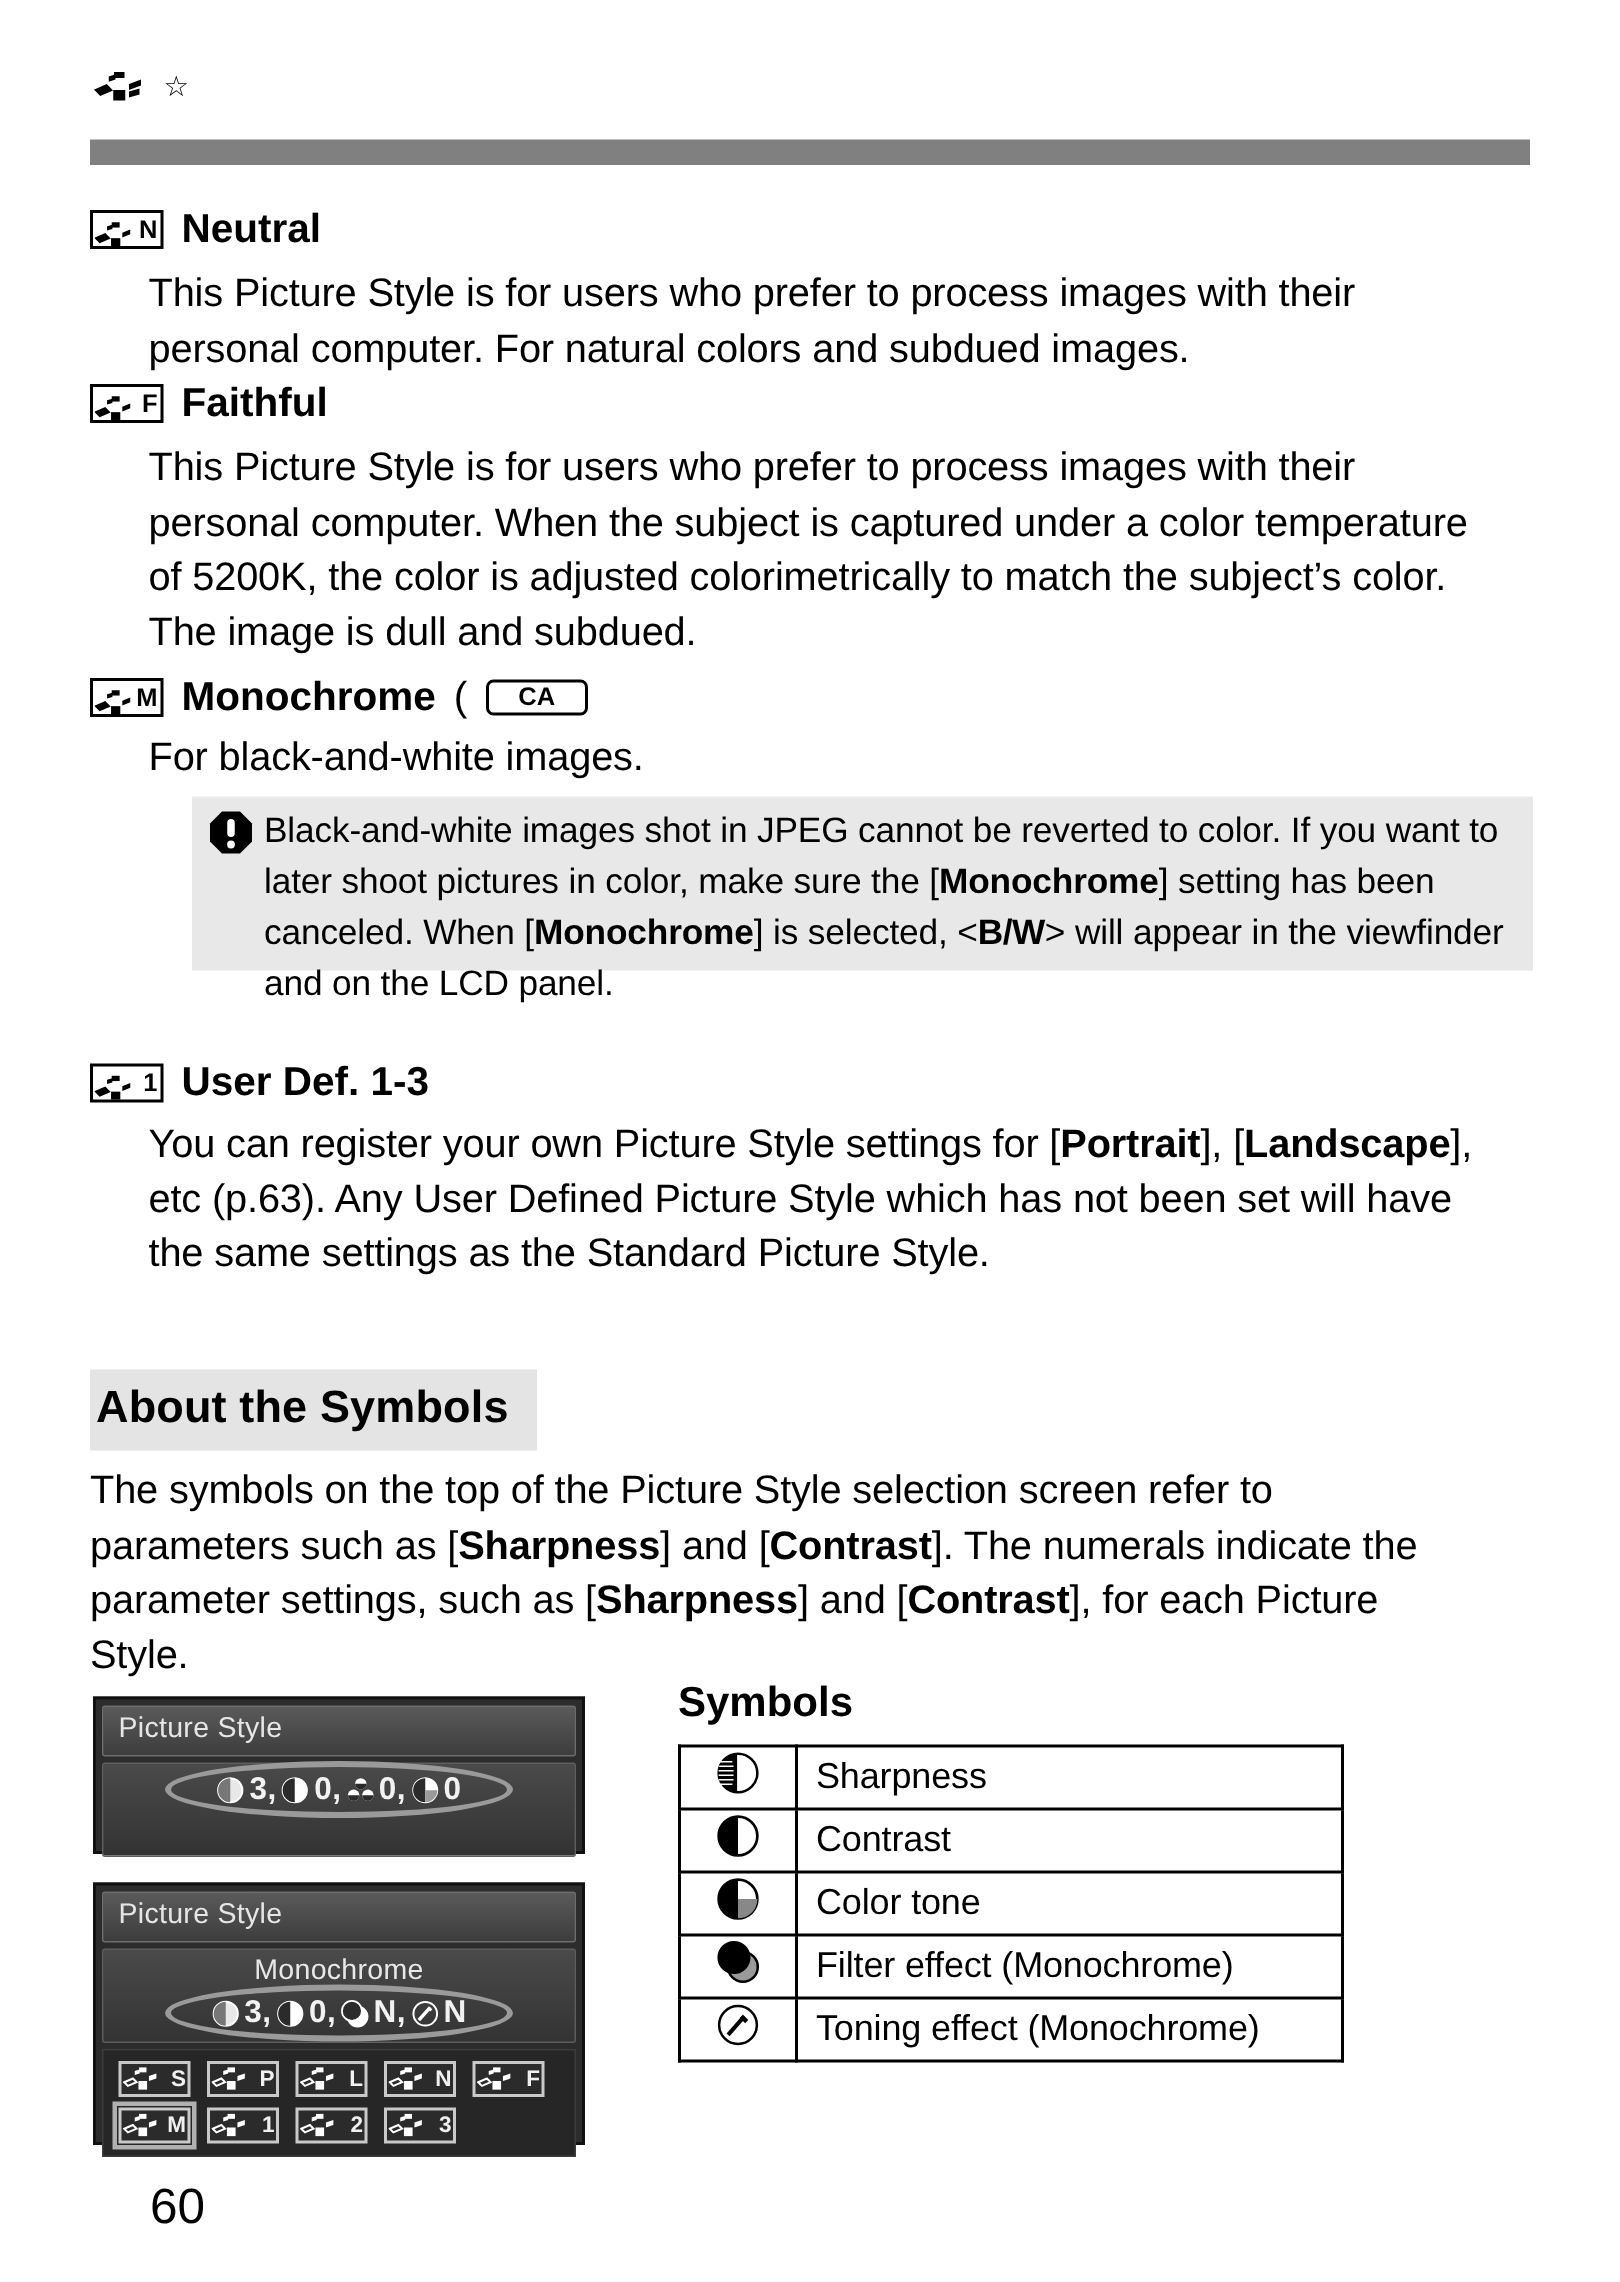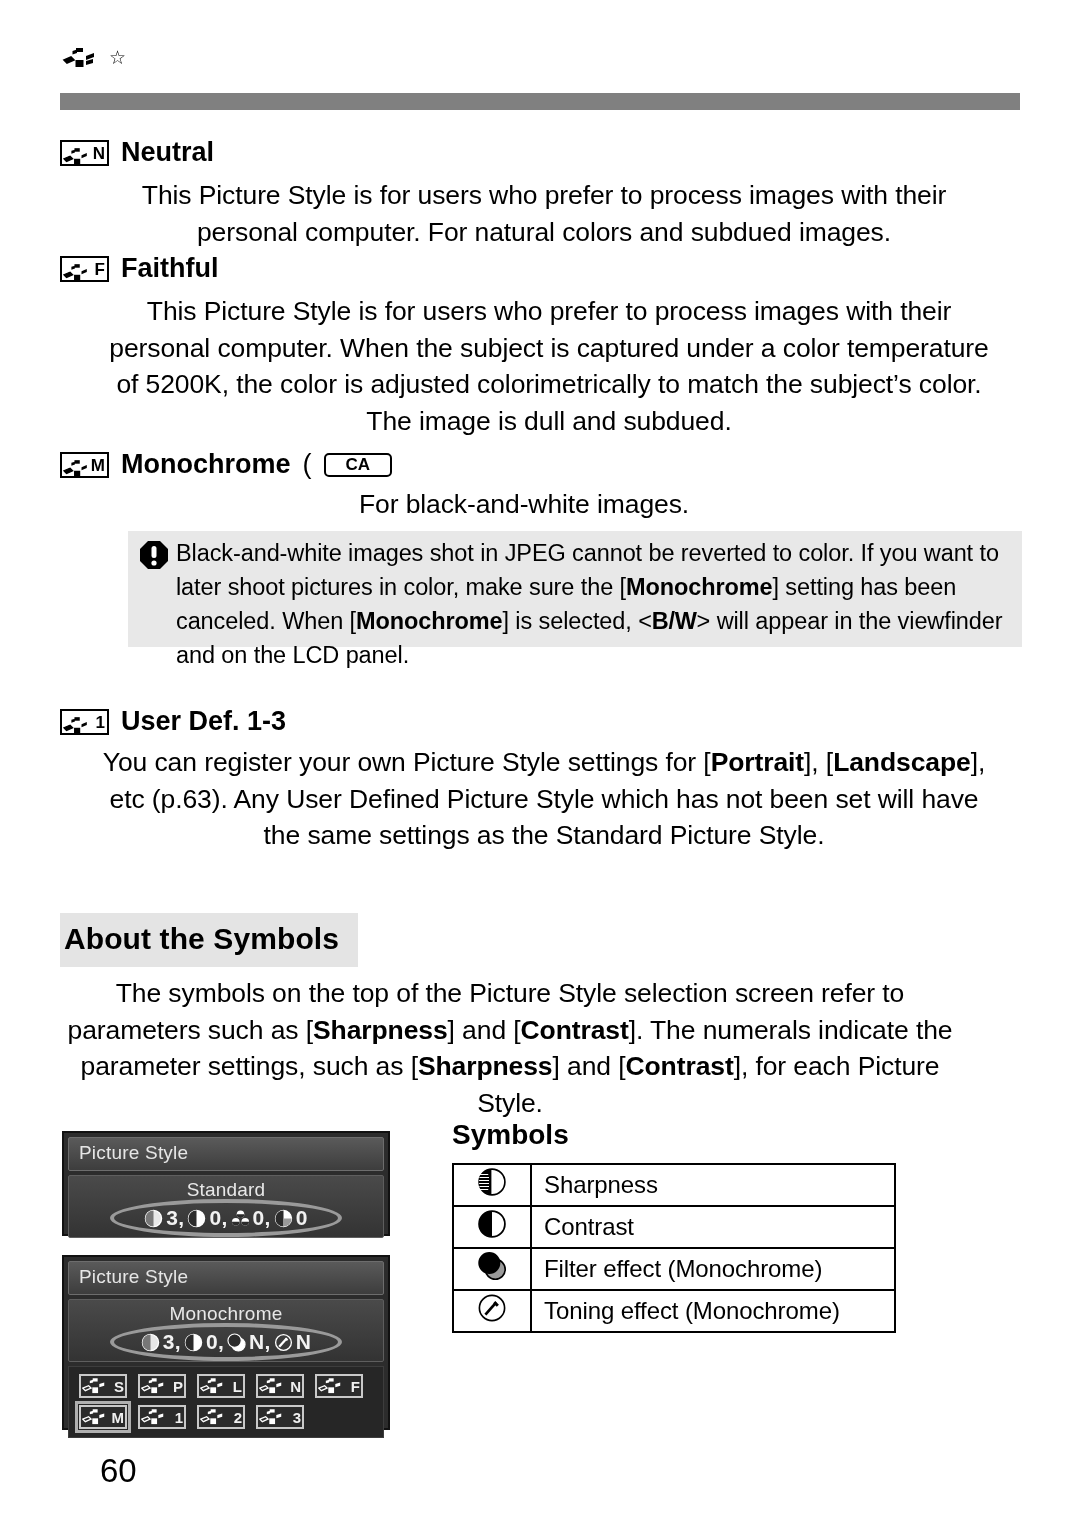--- a/index.html
+++ b/index.html
@@ -83,21 +83,20 @@
     align-items: center;
     gap: 12px;
     white-space: nowrap;
   }
   .sec-head .normal { font-weight: normal; }
   .para {
     position: absolute;
     font-size: 26.5px;
     line-height: 36.5px;
     letter-spacing: -0.1px;
-    text-align: center;
   }
 
   
   .notebox {
     position: absolute;
     left: 128px;
     top: 531px;
     width: 894px;
     height: 116px;
     background: #e8e8e8;
@@ -322,21 +321,21 @@
       </svg>
     </span>
     <span class="ltr">M</span>
   </span>
   <span>Monochrome</span>
   <span class="normal">(</span>
   <span style="display:inline-block;border:2px solid #000;border-radius:5px;padding:0 20px;font-size:17px;font-weight:bold;line-height:20px;">
     <span>CA</span>
   </span>
 </div>
-<div class="para" style="left:84px; top:486px; width:880px;">For black-and-white images.</div>
+<div class="para" style="left:99px; top:486px; width:880px;">For black-and-white images.</div>
 
 <div class="notebox">
   <span class="note-icon">
     <svg width="30" height="30" viewBox="0 0 30 30">
       <polygon points="9,1 21,1 29,9 29,21 21,29 9,29 1,21 1,9" fill="#000"></polygon>
       <rect x="12.5" y="6" width="5" height="12" rx="2.5" fill="#fff"></rect>
       <circle cx="15" cy="23" r="2.6" fill="#fff"></circle>
     </svg>
   </span>
   <div class="note-text"><span>Black-and-white images shot in JPEG cannot be reverted to color. If you want to later shoot pictures in color, make sure the [</span><span style="font-weight: bold;">Monochrome</span><span>] setting has been canceled. When [</span><span style="font-weight: bold;">Monochrome</span><span>] is selected, &lt;</span><span class="bw" style="font-weight: bold;">B/W</span><span>&gt; will appear in the viewfinder and on the LCD panel.</span></div>
@@ -358,21 +357,20 @@
   <span>User Def. 1-3</span>
 </div>
 <div class="para" style="left:99px; top:744px; width:890px;"><span>You can register your own Picture Style settings for [</span><span style="font-weight: bold;">Portrait</span><span>], [</span><span style="font-weight: bold;">Landscape</span><span>], etc (p.63). Any User Defined Picture Style which has not been set will have the same settings as the Standard Picture Style.</span></div>
 
 <div class="about-head">About the Symbols</div>
 <div class="para" style="left:60px; top:975px; width:900px;"><span>The symbols on the top of the Picture Style selection screen refer to parameters such as [</span><span style="font-weight: bold;">Sharpness</span><span>] and [</span><span style="font-weight: bold;">Contrast</span><span>]. The numerals indicate the parameter settings, such as [</span><span style="font-weight: bold;">Sharpness</span><span>] and [</span><span style="font-weight: bold;">Contrast</span><span>], for each Picture Style.</span></div>
 
 <div class="lcd" style="left:62px; top:1131px; width:328px; height:105px;">
   <div class="lcd-titlebar">Picture Style</div>
   <div class="lcd-panel" style="height:63px;">
-    <div class="lcd-stylename">Standard</div>
     <div class="lcd-values">
       <div class="lcd-ellipse"></div>
       <span class="vals">
         <svg width="19" height="19" viewBox="0 0 20 20">
             <defs>
               <pattern id="hs1" width="2" height="2" patternUnits="userSpaceOnUse">
                 <rect width="1" height="2" fill="#fff"></rect>
               </pattern>
             </defs>
             <circle cx="10" cy="10" r="8.5" fill="#e8e8e8" stroke="#fff" stroke-width="1.4"></circle>
@@ -559,20 +557,30 @@
       <svg width="30" height="30" viewBox="0 0 20 20">
             <circle cx="10" cy="10" r="8.6" fill="#fff" stroke="#000" stroke-width="1.2"></circle>
             <path d="M10 1.4 A8.6 8.6 0 0 0 10 18.6 Z" fill="#000"></path>
           </svg>
     </td>
     <td class="lb">Contrast</td>
   </tr>
   <tr>
     <td class="ic">
       <svg width="30" height="30" viewBox="0 0 20 20">
+            <circle cx="10" cy="10" r="8.6" fill="#fff" stroke="#000" stroke-width="1.2"></circle>
+            <path d="M10 10 L10 1.4 A8.6 8.6 0 0 0 10 18.6 Z" fill="#000"></path>
+            <path d="M10 10 L18.6 10 A8.6 8.6 0 0 1 10 18.6 Z" fill="#888"></path>
+          </svg>
+    </td>
+    <td class="lb">Color tone</td>
+  </tr>
+  <tr>
+    <td class="ic">
+      <svg width="30" height="30" viewBox="0 0 20 20">
             <circle cx="12.2" cy="12.2" r="6.6" fill="#9a9a9a" stroke="#000" stroke-width="1.1"></circle>
             <circle cx="8.2" cy="8" r="6.8" fill="#000" stroke="#000" stroke-width="1.1"></circle>
           </svg>
     </td>
     <td class="lb">Filter effect (Monochrome)</td>
   </tr>
   <tr>
     <td class="ic">
       <svg width="30" height="30" viewBox="0 0 20 20">
             <circle cx="10" cy="10" r="8.4" fill="#fff" stroke="#000" stroke-width="1.1"></circle>

